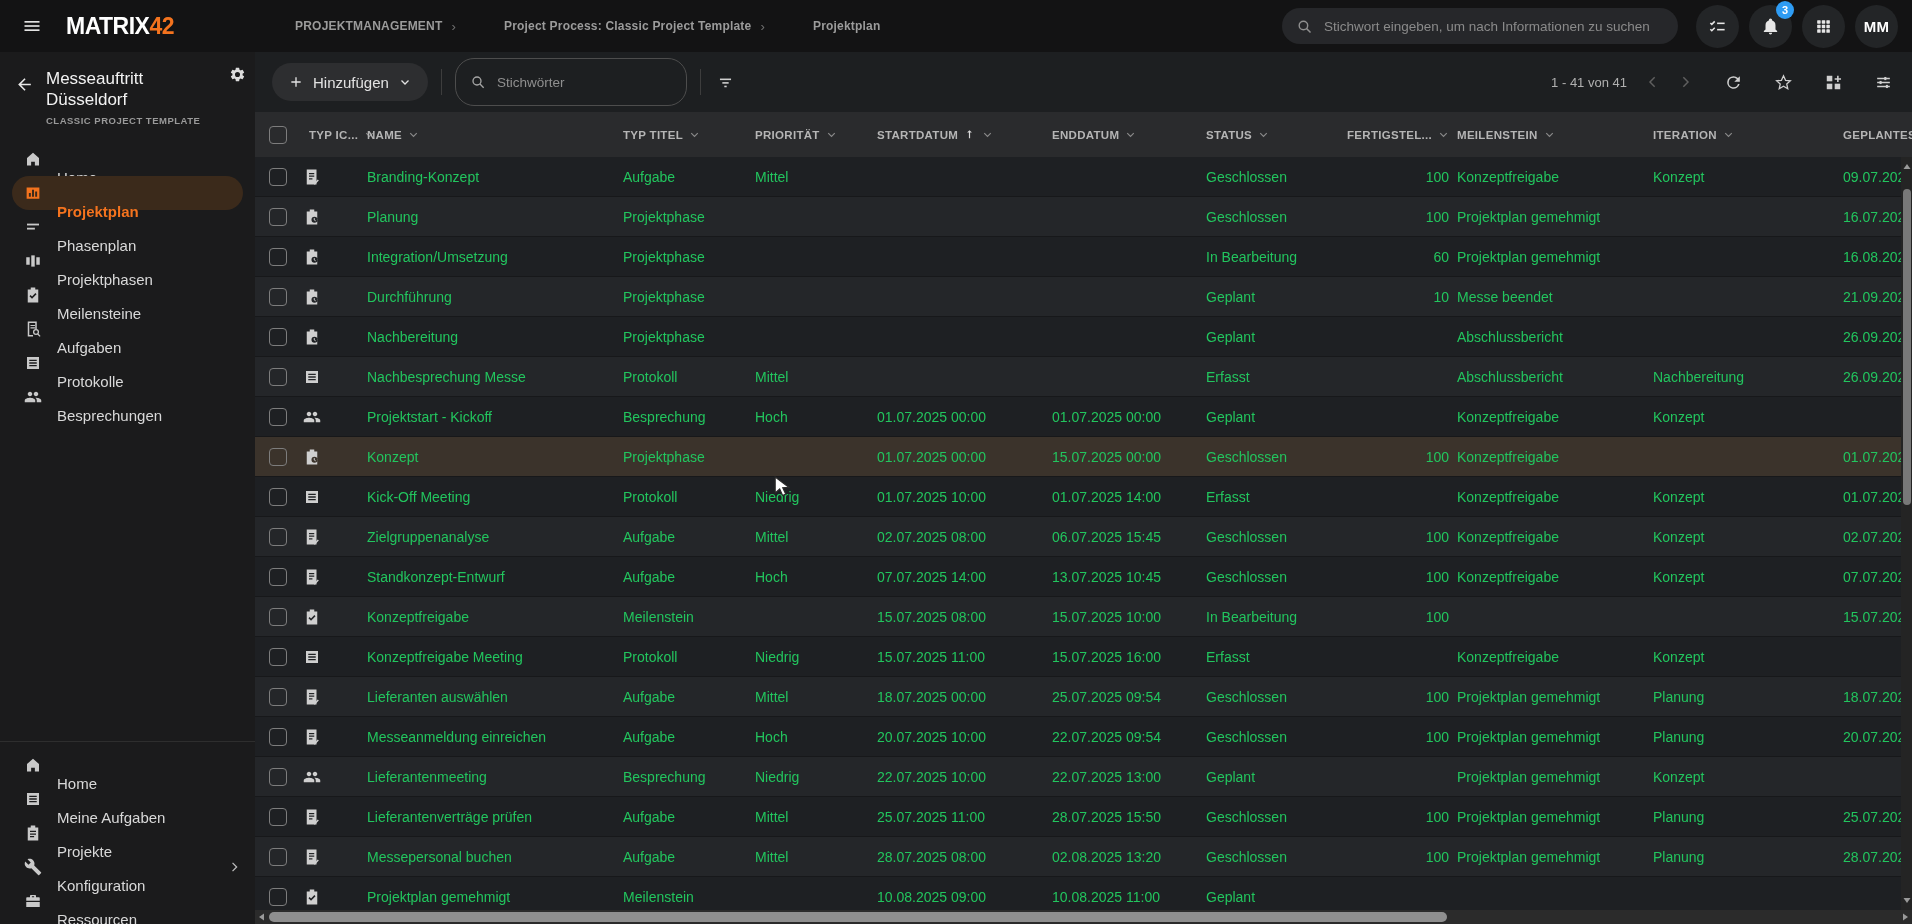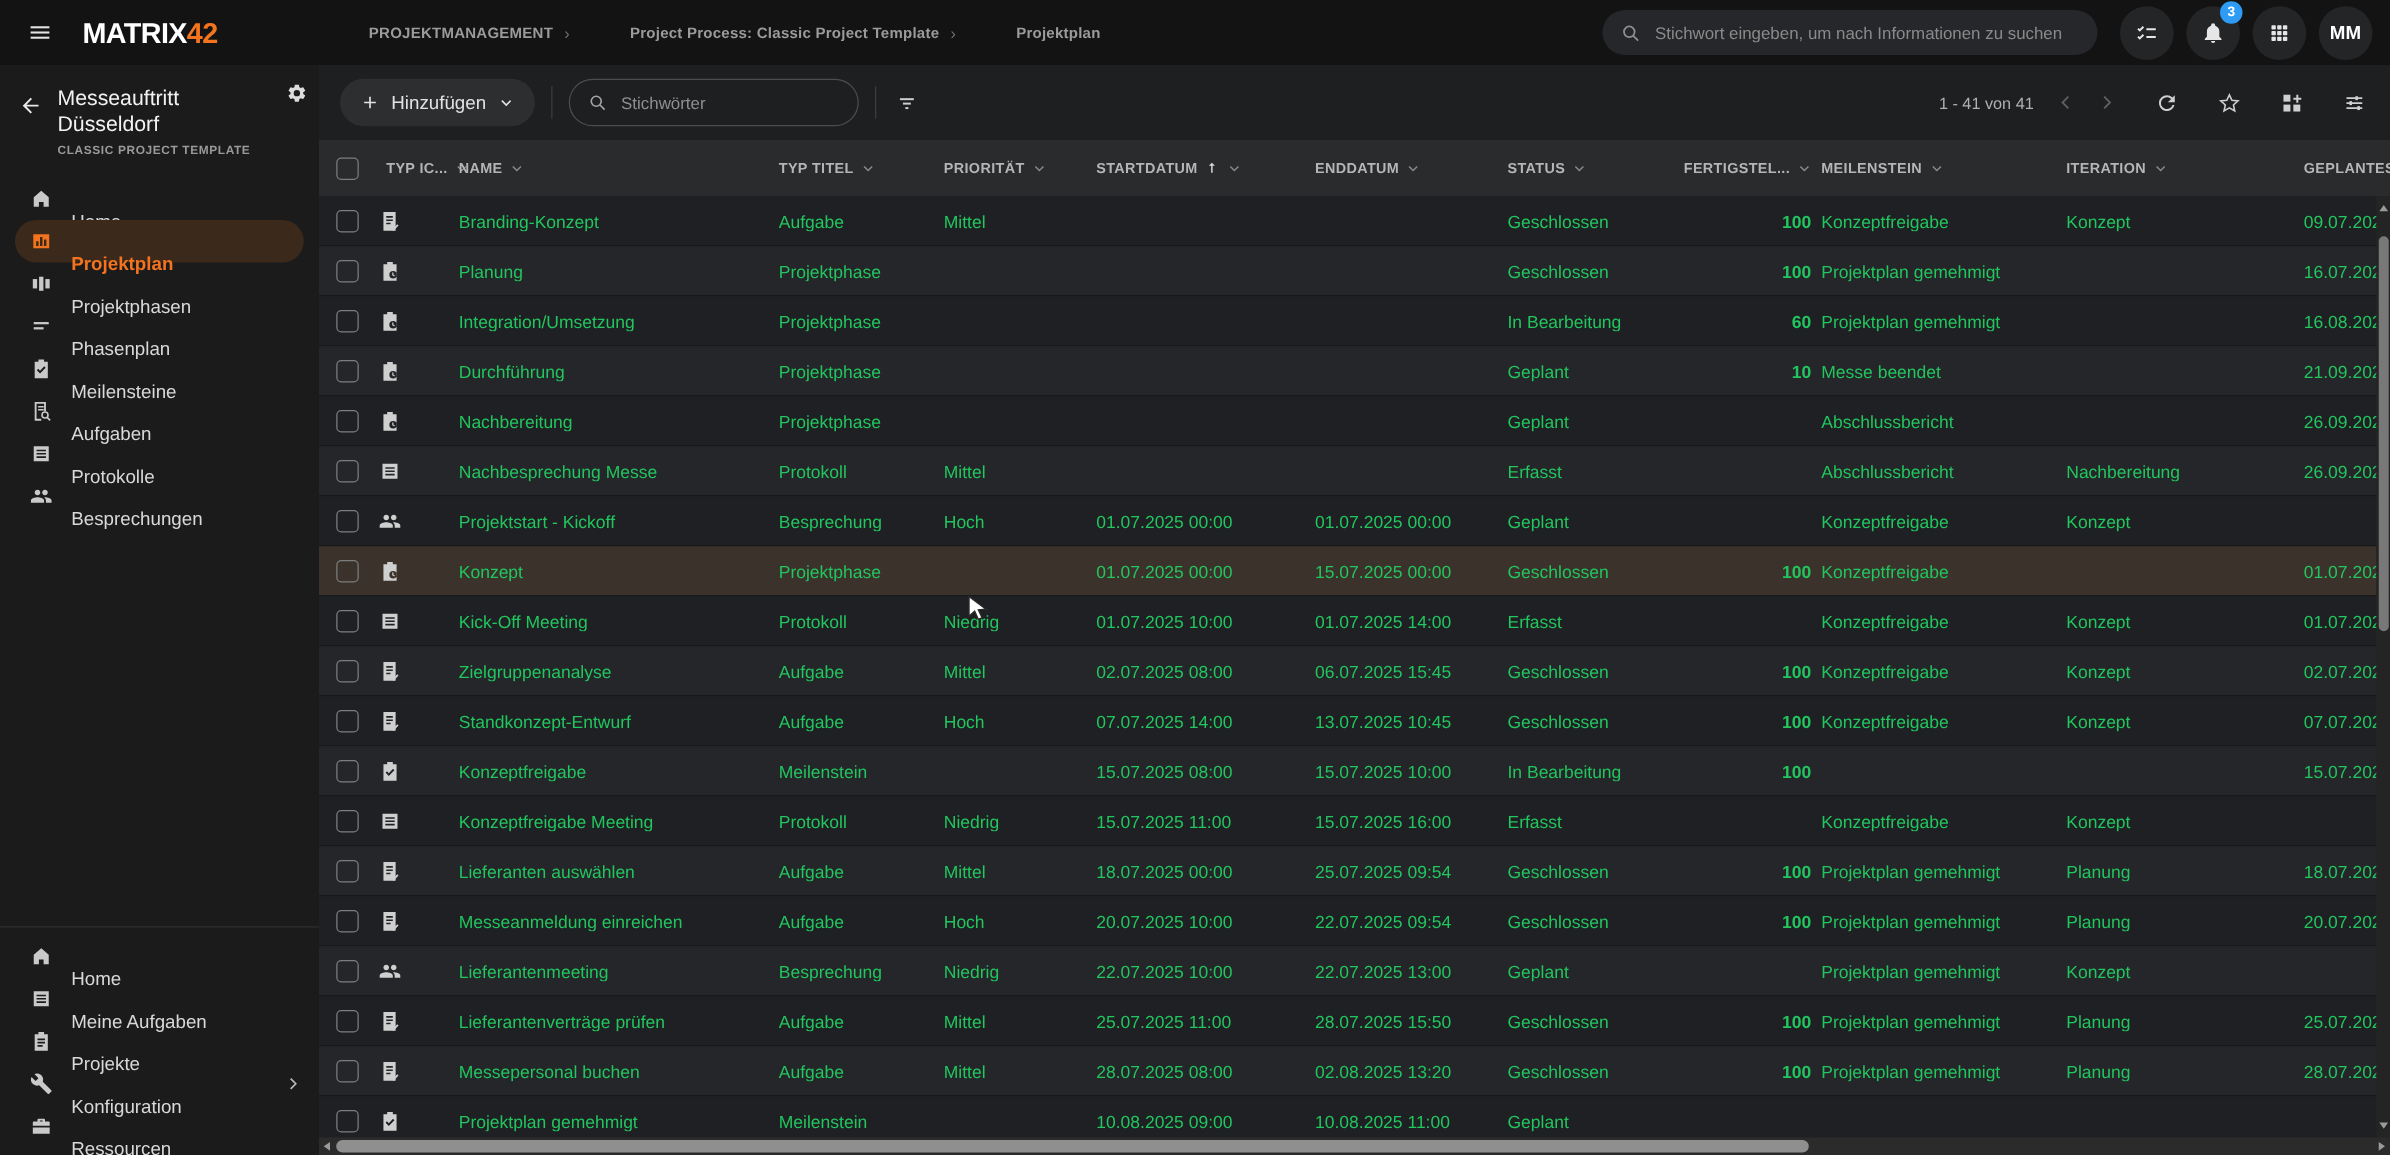--- a/index.html
+++ b/index.html
@@ -54,21 +54,21 @@
   .side-divider{height:1px;background:#2e2e2e;margin:0;}
   .nav.bottom{margin-top:6px;padding-bottom:6px;}
   
   .main{position:absolute;top:52px;left:255px;right:0;bottom:0;background:#1d1f21;overflow:hidden;}
   .toolbar{height:60px;display:flex;align-items:center;padding:0 17px;box-sizing:border-box;gap:13px;}
   .add-btn{height:38px;border-radius:19px;background:#2d2e30;display:flex;align-items:center;gap:9px;
            padding:0 16px;color:#e2e2e2;font-size:15px;cursor:pointer;}
   .add-btn svg{width:16px;height:16px;}
   .add-btn .chev svg{width:14px;height:14px;}
   .vdiv{width:1px;height:26px;background:#3d3d3d;}
-  .kw-search{width:232px;height:38px;border-radius:19px;border:1px solid #4d4d4d;display:flex;align-items:center;
+  .kw-search{width:232px;height:48px;border-radius:19px;border:1px solid #4d4d4d;display:flex;align-items:center;
              gap:9px;padding:0 14px;box-sizing:border-box;}
   .kw-search svg{width:16px;height:16px;color:#a5a5a5;}
   .kw-search input{flex:1;min-width:0;background:transparent;border:none;outline:none;color:#cfcfcf;font-size:13.5px;font-family:inherit;}
   .kw-search input::placeholder{color:#8f8f8f;}
   .filterbtn{color:#cfcfcf;width:24px;height:24px;}
   .filterbtn svg{width:19px;height:19px;}
   .toolbar-right{margin-left:auto;display:flex;align-items:center;gap:12px;}
   .pag-text{font-size:13px;color:#b0b0b0;margin-right:4px;white-space:nowrap;}
   .pag-chev{color:#5f5f5f;width:20px;height:20px;}
   .pag-chev svg{width:16px;height:16px;}
@@ -85,21 +85,21 @@
   .th .sort svg{width:13px;height:13px;}
   .c-sel{display:flex;align-items:center;justify-content:center;}
   .cb{width:18px;height:18px;border:1.6px solid #7d7d7d;border-radius:4px;box-sizing:border-box;background:transparent;cursor:pointer;}
   .tbody{}
   .tr{height:40px;align-items:center;font-size:14px;color:#22c55e;background:#1e2023;border-bottom:1px solid #17181a;box-sizing:border-box;cursor:pointer;}
   .tr:nth-child(even){background:#242629;}
   .tr.hover{background:var(--hover-row);}
   .td{padding-left:8px;white-space:nowrap;overflow:hidden;}
   .td.c-icon{display:flex;align-items:center;padding-left:2px;color:#cfcfcf;}
   .td.c-icon svg{width:18px;height:18px;}
-  .td.c-fertig{text-align:right;padding-right:0;font-weight:bold;}
+  .td.c-fertig{text-align:right;padding-right:0;}
   .td.c-gepl{overflow:visible;}
   
   .vscroll{position:absolute;top:105px;right:0;bottom:14px;width:11px;background:#242424;z-index:15;}
   .vthumb{position:absolute;left:1.5px;width:8px;top:32px;height:316px;border-radius:4px;background:#787878;}
   .varrow{position:absolute;left:1.5px;width:8px;height:8px;color:#9a9a9a;}
   .varrow.up{top:6px;}
   .varrow.down{bottom:6px;}
   .hscroll{position:absolute;left:0;right:0;bottom:0;height:14px;background:#2b2b2b;z-index:16;display:flex;align-items:center;}
   .hthumb{position:absolute;top:2px;height:10px;left:14px;width:1178px;border-radius:5px;background:#8f8f8f;}
   .harrow{position:absolute;top:3px;width:8px;height:8px;color:#9a9a9a;}
@@ -214,36 +214,36 @@
             <svg viewBox="0 0 24 24">
               <path fill="currentColor" fill-rule="evenodd" d="M3.5 4.5h17v15h-17zM6.5 12h2.6v5H6.5zm4.2-4.5h2.6V17h-2.6zm4.2 2.5h2.6V17h-2.6z"></path>
             </svg>
           </span>
     <span class="nlabel">Projektplan</span>
 
   </div>
         <div class="nav-item">
     <span class="nicon">
             <svg viewBox="0 0 24 24" fill="currentColor">
+              <rect x="4" y="7.5" width="16" height="2.4"></rect>
+              <rect x="4" y="13" width="10.5" height="2.4"></rect>
+            </svg>
+          </span>
+    <span class="nlabel">Phasenplan</span>
+
+  </div>
+        <div class="nav-item">
+    <span class="nicon">
+            <svg viewBox="0 0 24 24" fill="currentColor">
               <rect x="3" y="7" width="4.6" height="10"></rect>
               <rect x="9.7" y="4.5" width="4.6" height="15"></rect>
               <rect x="16.4" y="7" width="4.6" height="10"></rect>
             </svg>
           </span>
     <span class="nlabel">Projektphasen</span>
-
-  </div>
-        <div class="nav-item">
-    <span class="nicon">
-            <svg viewBox="0 0 24 24" fill="currentColor">
-              <rect x="4" y="7.5" width="16" height="2.4"></rect>
-              <rect x="4" y="13" width="10.5" height="2.4"></rect>
-            </svg>
-          </span>
-    <span class="nlabel">Phasenplan</span>
 
   </div>
         <div class="nav-item">
     <span class="nicon">
             <svg viewBox="0 0 24 24">
               <path fill="currentColor" fill-rule="evenodd" d="M9 2h6v2.5h4V22H5V4.5h4zM10.7 17l-3.4-3.4 1.5-1.5 1.9 1.9 4.5-4.6 1.5 1.5z"></path>
             </svg>
           </span>
     <span class="nlabel">Meilensteine</span>
 

